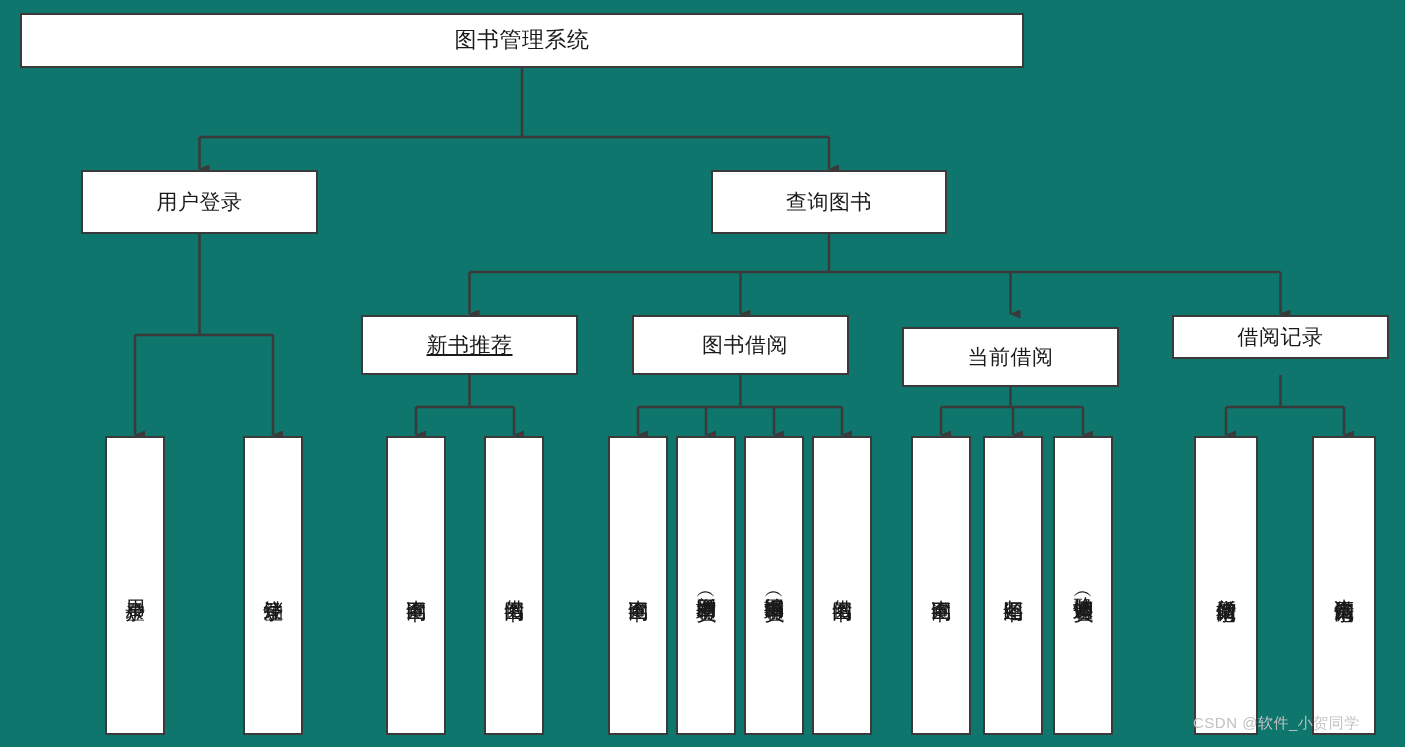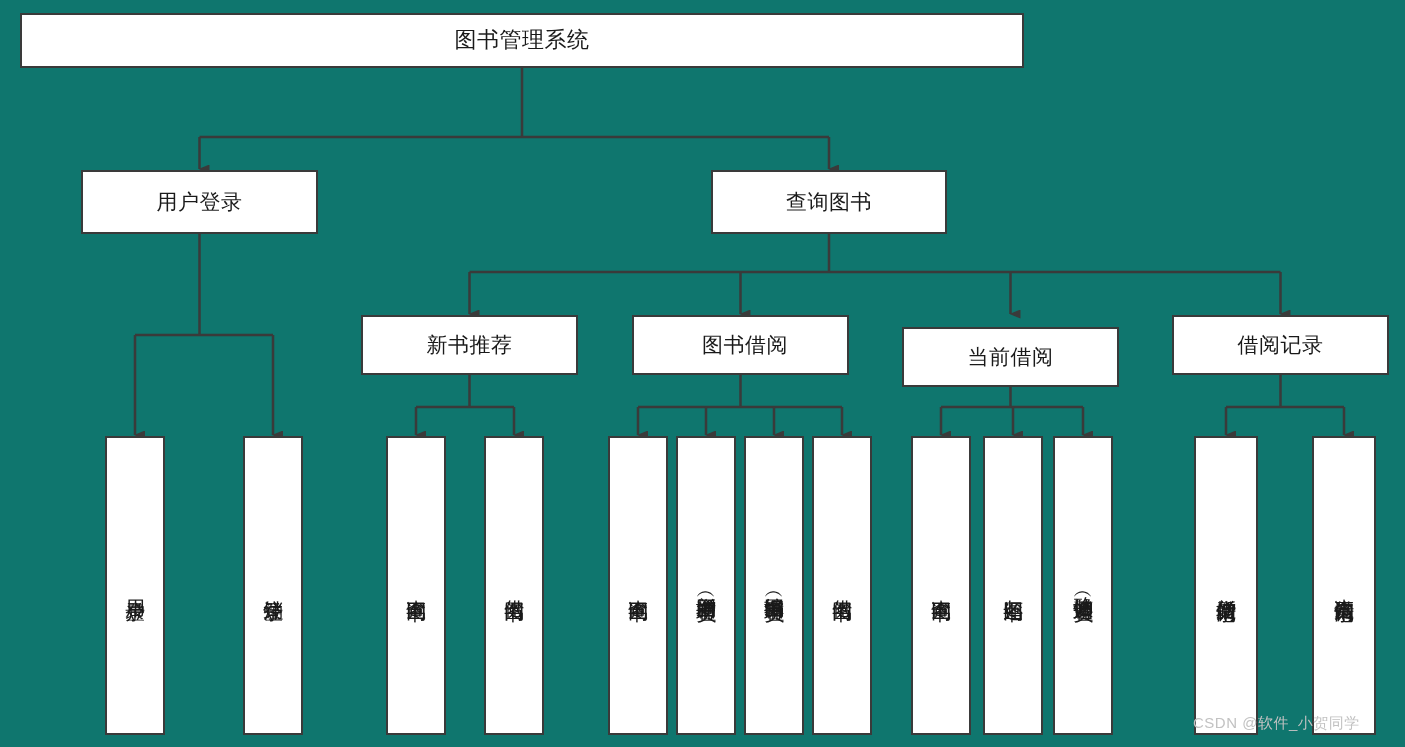--- a/index.html
+++ b/index.html
@@ -121,29 +121,29 @@
       <div class="node-box" style="left: 711px; top: 170px; width: 236px; height: 64px; border-color: rgb(58, 58, 58); background: rgb(255, 255, 255);">
         <span class="node-label-h" style="color: rgb(26, 26, 26);">查询图书</span>
       </div>
       <div class="node-box" style="left: 105px; top: 436px; width: 60px; height: 299px; border-color: rgb(58, 58, 58); background: rgb(255, 255, 255);">
         <span class="node-label-v" style="color: rgb(26, 26, 26);">用户登录</span>
       </div>
       <div class="node-box" style="left: 243px; top: 436px; width: 60px; height: 299px; border-color: rgb(58, 58, 58); background: rgb(255, 255, 255);">
         <span class="node-label-v" style="color: rgb(26, 26, 26);">注销登录</span>
       </div>
       <div class="node-box" style="left: 361px; top: 315px; width: 217px; height: 60px; border-color: rgb(58, 58, 58); background: rgb(255, 255, 255);">
-        <span class="node-label-h" style="color: rgb(26, 26, 26);">新书推荐</span>
+        <span class="node-label-h" style="color: rgb(26, 26, 26); text-decoration: underline;">新书推荐</span>
       </div>
       <div class="node-box" style="left: 632px; top: 315px; width: 217px; height: 60px; border-color: rgb(58, 58, 58); background: rgb(255, 255, 255); padding-left: 9px;">
         <span class="node-label-h" style="color: rgb(26, 26, 26);">图书借阅</span>
       </div>
       <div class="node-box" style="left: 902px; top: 315px; width: 217px; height: 60px; border-color: rgb(58, 58, 58); background: rgb(255, 255, 255); margin-top: 12px;">
         <span class="node-label-h" style="color: rgb(26, 26, 26);">当前借阅</span>
       </div>
-      <div class="node-box" style="left: 1172px; top: 315px; width: 217px; height: 60px; border-color: rgb(58, 58, 58); background: rgb(255, 255, 255); text-align: center;">
+      <div class="node-box" style="left: 1172px; top: 315px; width: 217px; height: 44px; border-color: rgb(58, 58, 58); background: rgb(255, 255, 255); text-align: center;">
         <span class="node-label-h" style="color: rgb(26, 26, 26);">借阅记录</span>
       </div>
       <div class="node-box" style="left: 386px; top: 436px; width: 60px; height: 299px; border-color: rgb(58, 58, 58); background: rgb(255, 255, 255);">
         <span class="node-label-v" style="color: rgb(26, 26, 26);">查询图书</span>
       </div>
       <div class="node-box" style="left: 484px; top: 436px; width: 60px; height: 299px; border-color: rgb(58, 58, 58); background: rgb(255, 255, 255);">
         <span class="node-label-v" style="color: rgb(26, 26, 26);">借阅图书</span>
       </div>
       <div class="node-box" style="left: 608px; top: 436px; width: 60px; height: 299px; border-color: rgb(58, 58, 58); background: rgb(255, 255, 255);">
         <span class="node-label-v" style="color: rgb(26, 26, 26);">查询图书</span>

